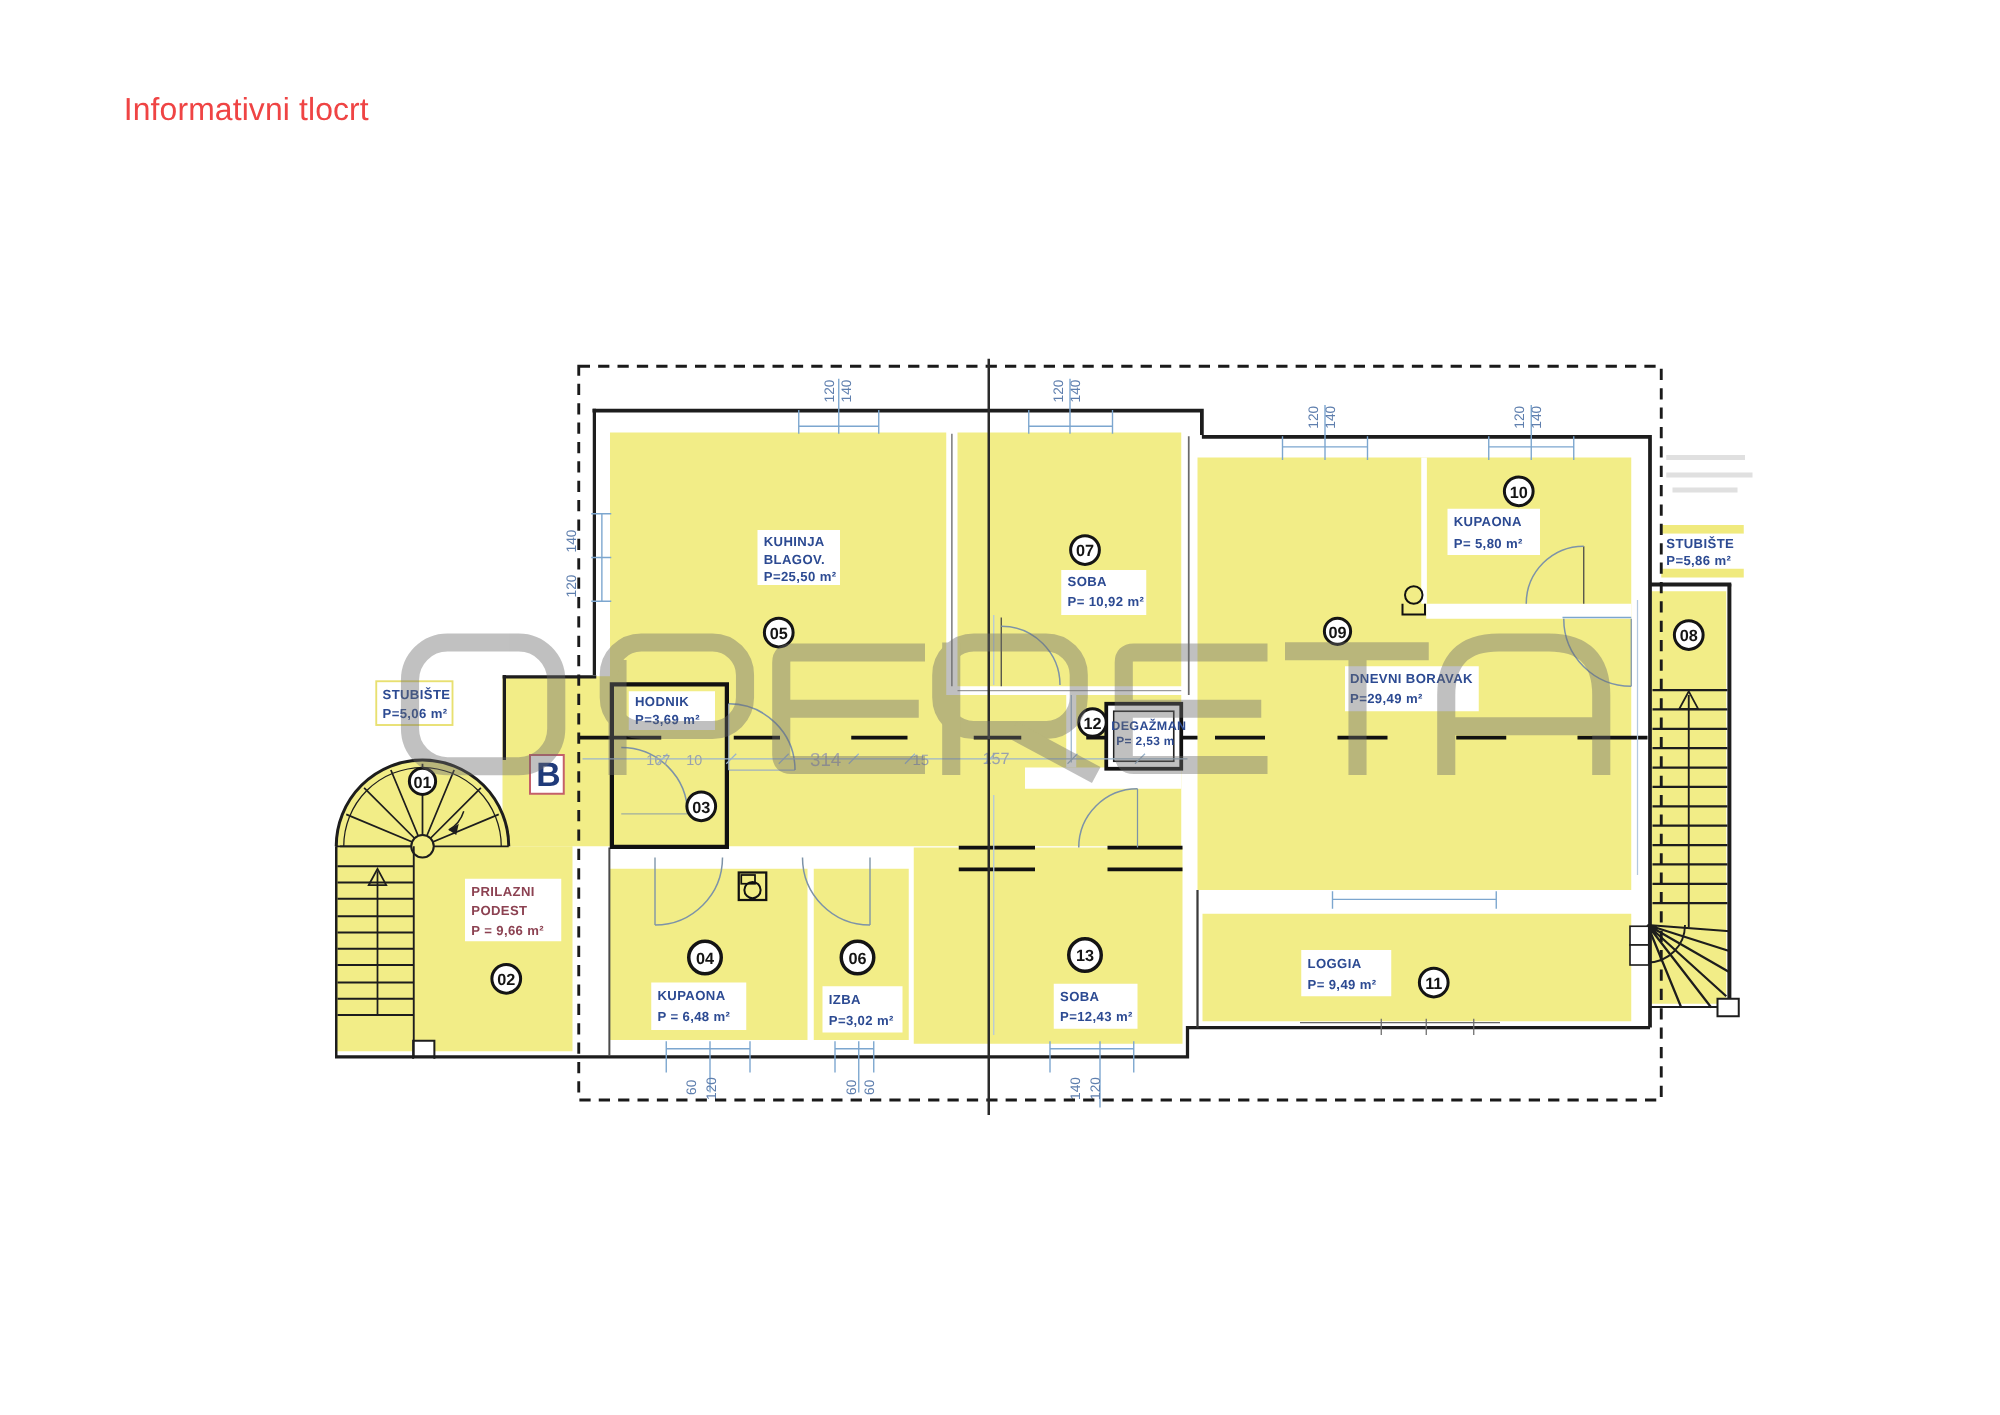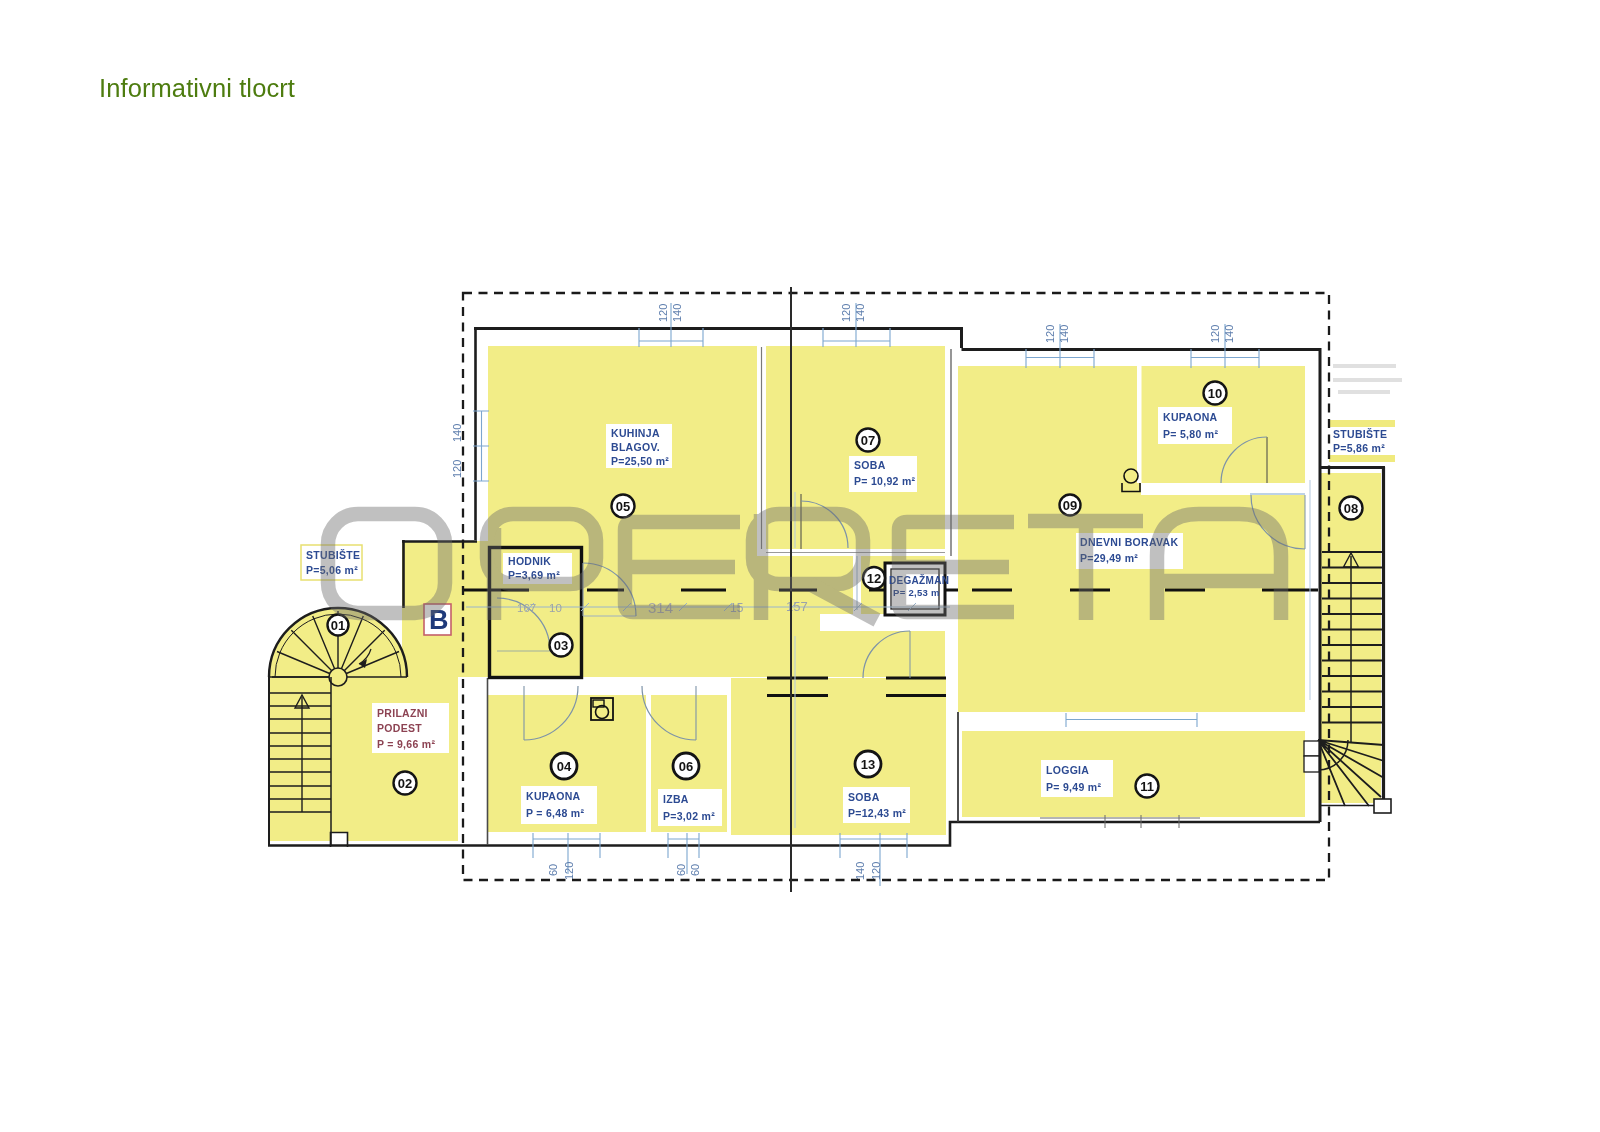--- a/index.html
+++ b/index.html
@@ -1,17 +1,17 @@
 <!DOCTYPE html>
 <html><head>
 <meta charset="utf-8">
 <style>
   html,body{margin:0;padding:0;background:#ffffff;}
   body{width:1600px;height:1132px;position:relative;font-family:"Liberation Sans",sans-serif;}
-  #title{position:absolute;left:99px;top:74px;font-size:25.5px;color:#4d7c0f;letter-spacing:0.1px;}
+  #title{position:absolute;left:99px;top:74px;font-size:25.5px;color:#ef4444;letter-spacing:0.1px;}
   svg{position:absolute;left:0;top:0;}
   text{font-family:"Liberation Sans",sans-serif;}
   .lbl{font-size:10.5px;font-weight:bold;fill:#2c4a92;letter-spacing:0.3px;}
   .dim{font-size:11px;fill:#5f7fae;}
 </style>
 </head>
 <body>
 
 <div id="title">Informativni tlocrt</div>
 <svg width="1600" height="1132" viewBox="0 0 1600 1132">

